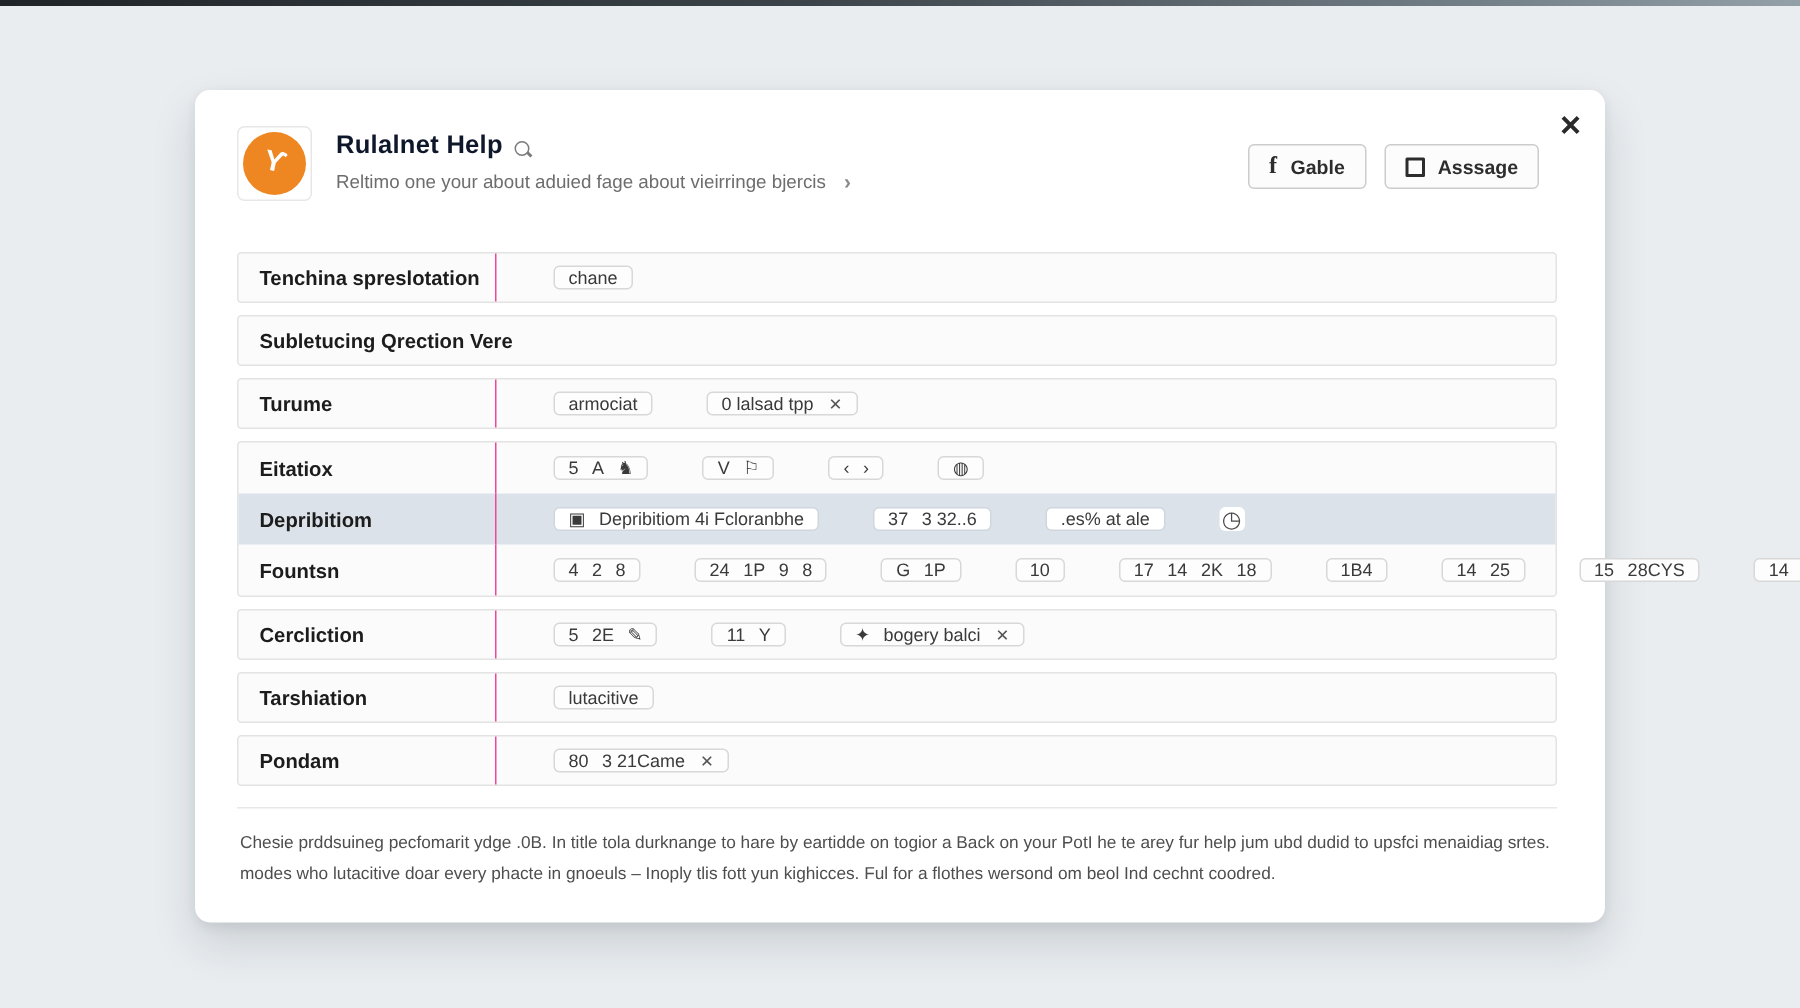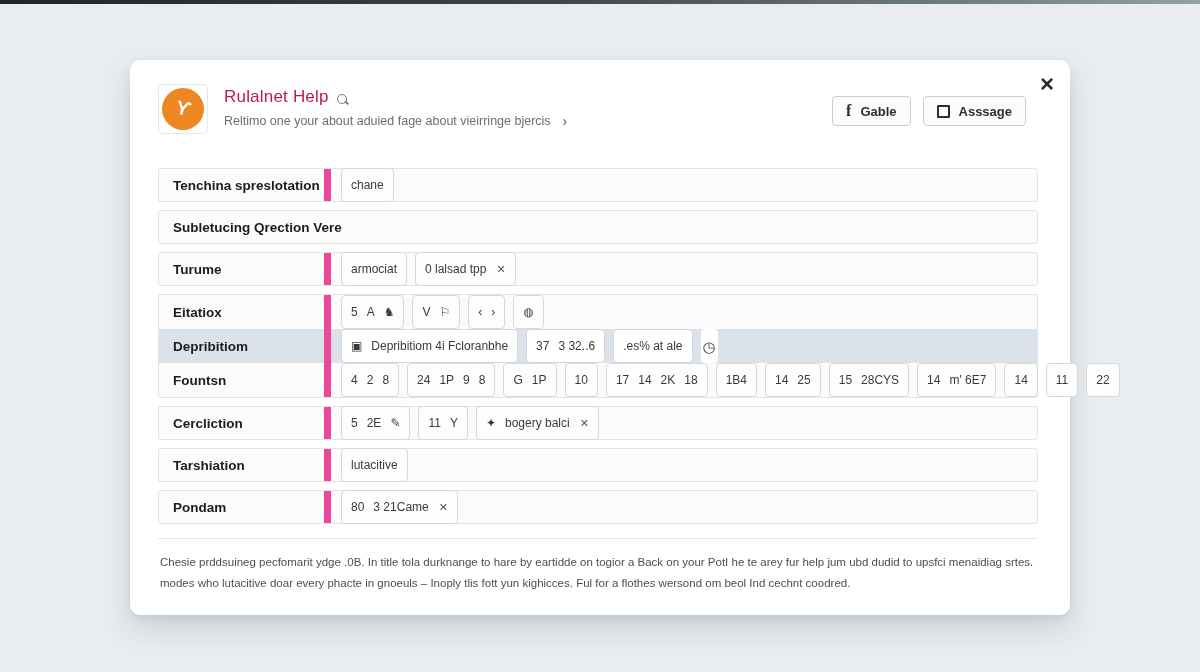--- a/index.html
+++ b/index.html
@@ -20,21 +20,21 @@
 
   .header { display:flex; align-items:flex-start; }
   .logo-box { width:50px; height:50px; border:1px solid #e7e7e7; border-radius:5px;
     display:flex; align-items:center; justify-content:center; background:#fff; flex:0 0 50px; }
   .logo-circle { width:42px; height:42px; border-radius:50%; display:flex; align-items:center;
     justify-content:center; color:#fff; font-size:19px; font-weight:bold; }
   .logo-circle span { transform:rotate(12deg); display:inline-block; }
 
   .titles { margin-left:16px; padding-top:3px; }
   .title-row { display:flex; align-items:center; gap:8px; }
-  .page-title { font-size:17px; font-weight:normal; color:#be185d; letter-spacing:.2px; }
+  .page-title { font-size:17px; font-weight:bold; color:#0f172a; letter-spacing:.2px; }
   .lens { position:relative; width:10px; height:10px; border:1.6px solid #7a7a7a;
     border-radius:50%; display:inline-block; margin-top:3px; }
   .lens::after { content:''; position:absolute; width:4px; height:1.6px; background:#7a7a7a;
     right:-3px; bottom:-1px; transform:rotate(45deg); }
   .subtitle-row { margin-top:6px; font-size:12.5px; color:#6d6d6d; display:flex;
     align-items:center; gap:12px; }
   .chevron { color:#8a8a8a; font-size:14px; font-weight:bold; }
 
   .header-actions { margin-left:auto; display:flex; gap:12px; padding-top:12px; padding-right:12px; }
   .hbtn { display:inline-flex; align-items:center; gap:9px; background:#fcfcfc;
@@ -42,26 +42,26 @@
     font-weight:bold; color:#2d2d2d; cursor:pointer; font-family:"Liberation Sans",sans-serif; }
   .ficon { font-family:"Liberation Serif", serif; font-weight:bold; font-size:16px; line-height:1; }
   .sqicon { width:13px; height:13px; border:2px solid #2d2d2d; border-radius:1px; display:inline-block; }
 
   .rows { margin-top:34px; }
   .section { border:1px solid #e3e3e3; border-radius:3px; background:#fbfbfb; margin-bottom:8px; }
   .row { display:flex; align-items:stretch; height:32px; }
   .section.multi .row { height:34px; }
   .row.highlight { background:#dce2e9; }
   .row-label { flex:0 0 172px; padding-left:14px; display:flex; align-items:center;
-    font-size:13.5px; font-weight:bold; color:#1c1c1c; border-right:7px solid #ec4899; }
+    font-size:13.5px; font-weight:bold; color:#1c1c1c; border-right:1px solid #ec4899; }
   .row.full .row-label { flex:1; border-right:none; }
   .chips { display:flex; align-items:center; gap:8px; padding-left:10px; flex:1; }
-  .chip { display:inline-flex; align-items:center; gap:9px; height:34px; padding:0 9px;
+  .chip { display:inline-flex; align-items:center; gap:9px; height:16px; padding:0 9px;
     background:#fdfdfd; border:1px solid #d8d8d8; border-radius:4px; font-size:12px;
-    color:#3a3a3a; white-space:nowrap; cursor:pointer; }
+    color:#3a3a3a; white-space:nowrap; cursor:pointer;margin-left:28px; }
   .row.highlight .chip { background:#ffffff; border-color:#cfd6de; }
   .chip.bare { border:none; background:transparent; padding:0 2px; font-size:15px; color:#4a4a4a; }
   .chip .ci { line-height:1; }
   .chip .close-x { color:#555; font-size:11px; margin-left:1px; }
 
   .footer { margin-top:14px; border-top:1px solid #e7e7e7; padding:13px 2px 0 2px; }
   .footer p { font-size:11.5px; color:#4e4e4e; line-height:1.85; }
 </style>
 </head>
 <body>

